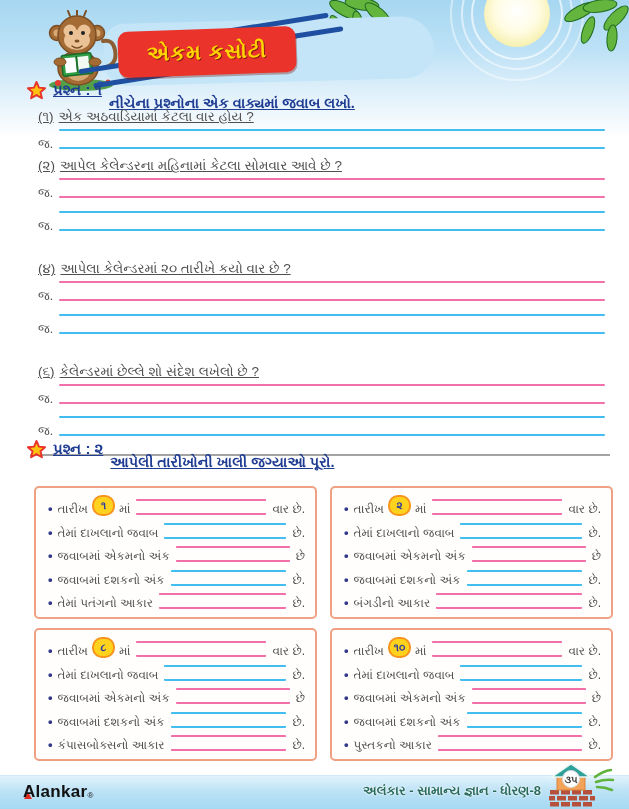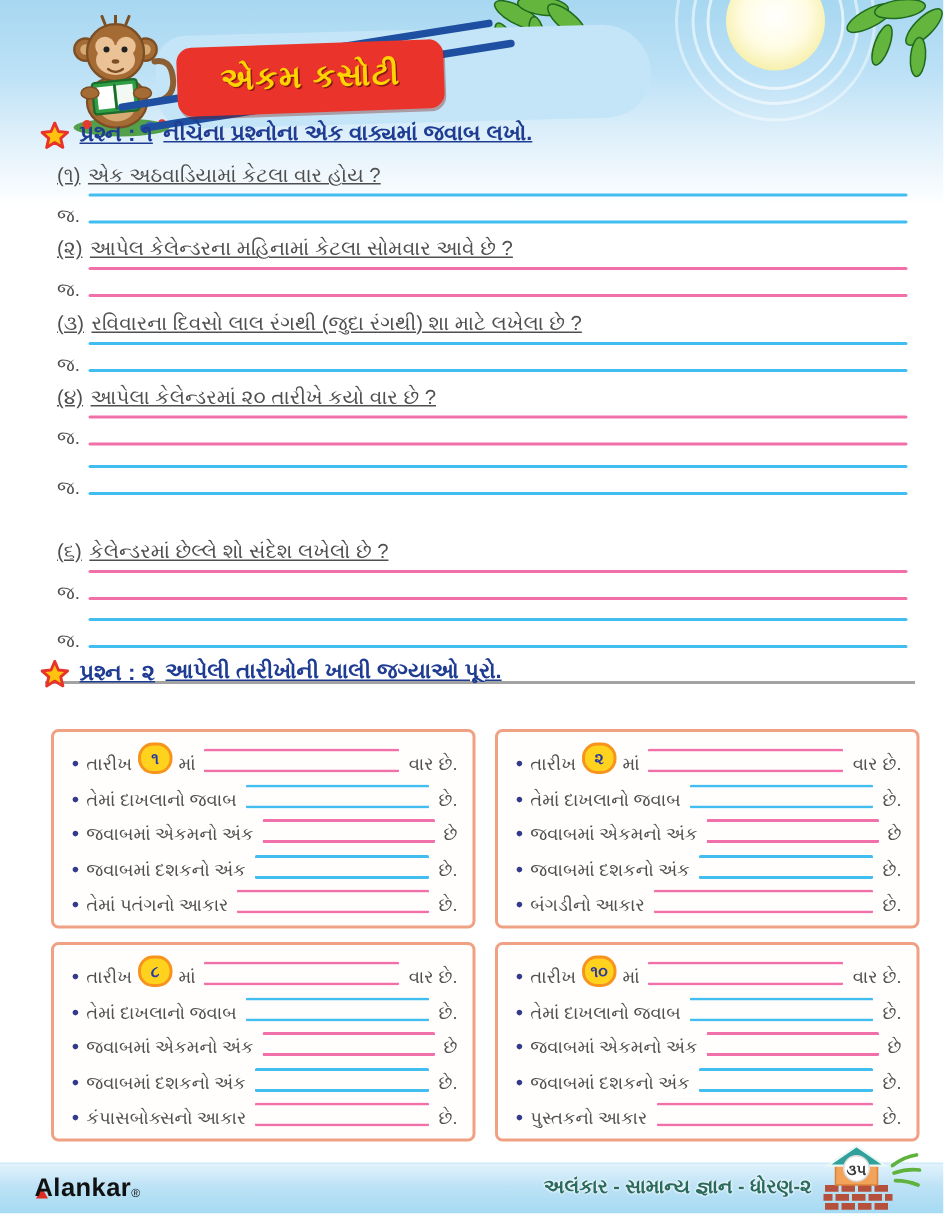--- a/index.html
+++ b/index.html
@@ -36,21 +36,21 @@
   .s3{bottom:-3px;left:-26px;width:104px;transform:rotate(-7deg);}
   .s4{bottom:8px;left:-40px;width:46px;transform:rotate(-7deg);}
   
   .sechead{
     position:absolute;left:27px;display:flex;align-items:flex-start;gap:7px;
     color:#1F3C93;font-weight:bold;white-space:nowrap;text-decoration:underline;
   }
   #sec1head{top:81px;}
   #sec2head{top:440px;}
   .sec-label{font-size:15px;}
-  .sec-instr{font-size:14.5px;}
+  .sec-instr{font-size:14.5px;margin-top:14px;}
   
   .questions{position:absolute;top:108px;left:38px;right:22px;}
   .qblock{height:49.4px;}
   .qtext{font-size:13.5px;color:#4F4F4F;line-height:17px;height:17px;white-space:nowrap;text-decoration:underline;}
   .qnum{margin-right:5px;}
   .rule{height:2px;border-radius:1px;}
   .rule1{margin:4px 2px 0 21px;}
   .ansrow{display:flex;align-items:flex-end;height:21px;}
   .ja{font-size:12.5px;color:#4F4F4F;width:21px;flex:0 0 21px;}
   .rule2{flex:1;margin:0 2px 3px 0;}
@@ -63,21 +63,21 @@
     position:absolute;top:486px;left:34px;
     display:grid;grid-template-columns:283px 283px;column-gap:13px;row-gap:9px;
   }
   .fillbox{
     height:133px;border:2px solid #F0A183;border-radius:5px;background:#FFFEFC;
     box-sizing:border-box;padding:7px 10px 7px 12px;
     display:flex;flex-direction:column;justify-content:space-between;
   }
   .frow{display:flex;align-items:flex-end;font-size:12px;color:#4F4F4F;height:21px;}
   .bullet{color:#333A8C;font-size:13px;line-height:13px;margin:0 5px 1px 0;font-weight:bold;}
-  .flabel{white-space:nowrap;line-height:14px;font-family:Liberation Serif, serif;}
+  .flabel{white-space:nowrap;line-height:14px;}
   .blank{flex:1;min-width:36px;height:12px;margin:0 6px 1px 6px;border-top:2px solid;border-bottom:2px solid;border-radius:1px;}
   .blank.blue{border-color:#41BEEF;}
   .blank.pink{border-color:#F170A9;}
   .ftail{white-space:nowrap;line-height:14px;}
   .numcircle{
     display:inline-flex;align-items:center;justify-content:center;
     min-width:17px;height:17px;padding:0 1px;border-radius:10px;
     background:#FFD21E;border:2px solid #F7941D;color:#2B3A9E;
     font-weight:bold;font-size:10.5px;margin:0 4px 0 4px;box-sizing:content-box;
   }
@@ -195,21 +195,20 @@
       </div>
       <div class="qblock pink">
         <div class="qtext"><span class="qnum">(૨)</span><span>આપેલ કેલેન્ડરના મહિનામાં કેટલા સોમવાર આવે છે ?</span></div>
         <div class="rule rule1"></div>
         <div class="ansrow">
           <span class="ja">જ.</span>
           <div class="rule rule2"></div>
         </div>
       </div>
       <div class="qblock blue">
-        <div class="qtext"><span class="qnum">(૩)</span><span>રવિવારના દિવસો લાલ રંગથી (જુદા રંગથી) શા માટે લખેલા છે ?</span></div>
         <div class="rule rule1"></div>
         <div class="ansrow">
           <span class="ja">જ.</span>
           <div class="rule rule2"></div>
         </div>
       </div>
       <div class="qblock pink">
         <div class="qtext"><span class="qnum">(૪)</span><span>આપેલા કેલેન્ડરમાં ૨૦ તારીખે કયો વાર છે ?</span></div>
         <div class="rule rule1"></div>
         <div class="ansrow">
@@ -389,21 +388,21 @@
         </div>
       </div>
     </div>
 
   <div class="footband"></div>
   <div class="logo">
     <span class="red-tri"></span>
     <span class="logo-text">Alankar</span>
     <span class="logo-mark">®</span>
   </div>
-  <div class="booktitle">અલંકાર - સામાન્ય જ્ઞાન - ધોરણ-૨</div>
+  <div class="booktitle">અલંકાર - સામાન્ય જ્ઞાન - ધોરણ-8</div>
 
   <svg class="housebadge" width="66" height="46" viewBox="0 0 66 46">
     <g stroke="#5FB23C" stroke-width="2.5" fill="none" stroke-linecap="round">
       <path d="M46,14 q8,-6 16,-7"></path>
       <path d="M47,19 q9,-3 17,-2"></path>
       <path d="M48,24 q8,0 15,3"></path>
     </g>
     <g>
       <g fill="#B5503C">
         <rect x="1" y="27" width="9" height="4.5"></rect>

